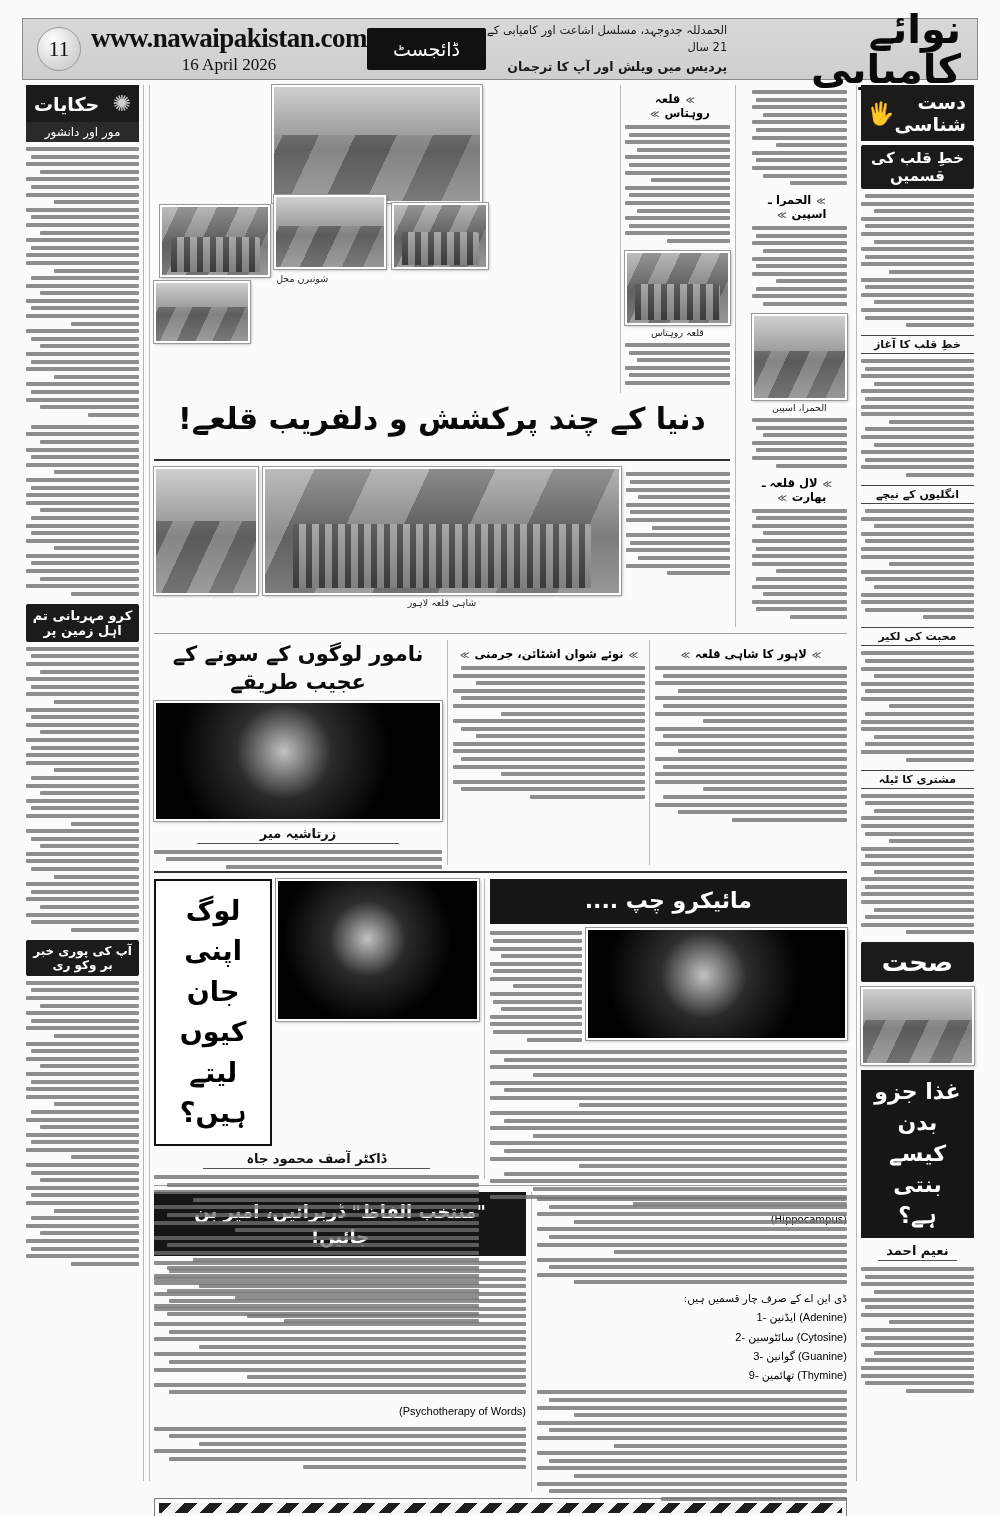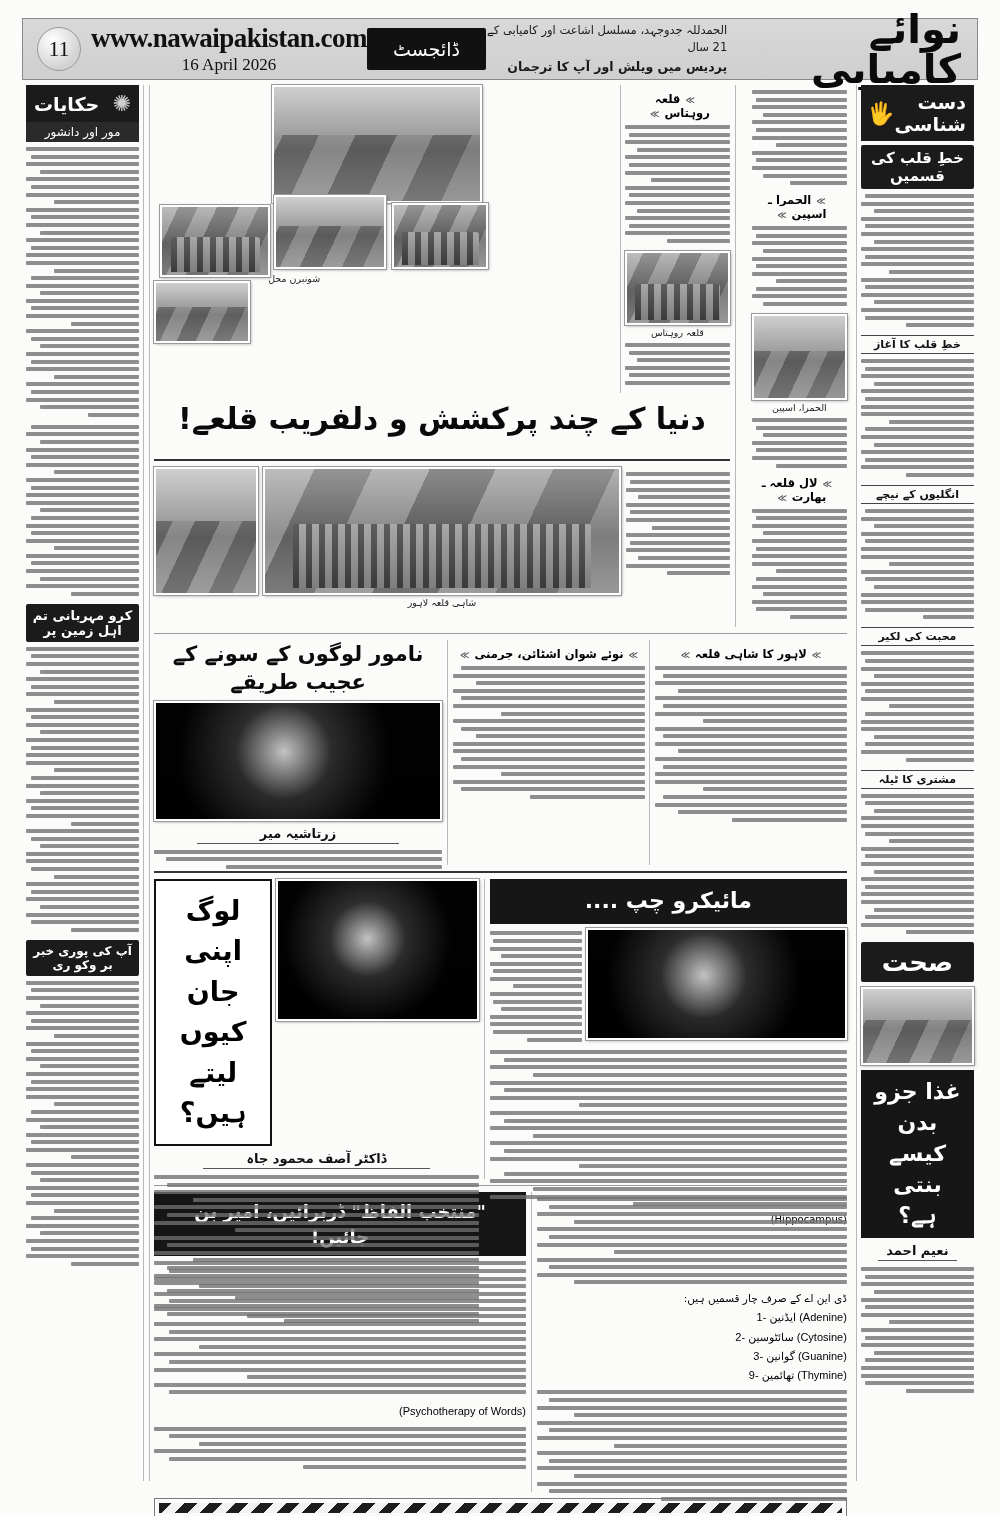--- a/index.html
+++ b/index.html
@@ -415,21 +415,21 @@
                   <div class="line s1"></div>
               </div>
             </div>
 
             <div style="flex:1 1 auto;position:relative;height:250px;">
               <div class="photo sky" style="position:absolute;left:118px;top:0;width:210px;height:118px;"></div>
               <div class="photo fort" style="position:absolute;left:6px;top:120px;width:110px;height:72px;"></div>
               <div class="photo sky" style="position:absolute;left:120px;top:110px;width:112px;height:74px;"></div>
               <div class="photo fort" style="position:absolute;left:238px;top:118px;width:96px;height:66px;"></div>
               <div class="photo sky" style="position:absolute;left:0px;top:196px;width:96px;height:62px;"></div>
-              <div class="cap" style="position:absolute;left:114px;top:186px;">شونبرن محل</div>
+              <div class="cap" style="position:absolute;left:122px;top:186px;">شونبرن محل</div>
             </div>
           </div>
 
           <div class="nasta hl-main" style="margin:6px 0 20px 0;">دنیا کے چند پرکشش و دلفریب قلعے!</div>
           <div class="rule d"></div>
 
           <div style="display:flex;direction:rtl;gap:5px;margin-top:5px;">
             <div style="width:104px;">
               <div class="utext tblock">
                 <div class="line s1"></div>

